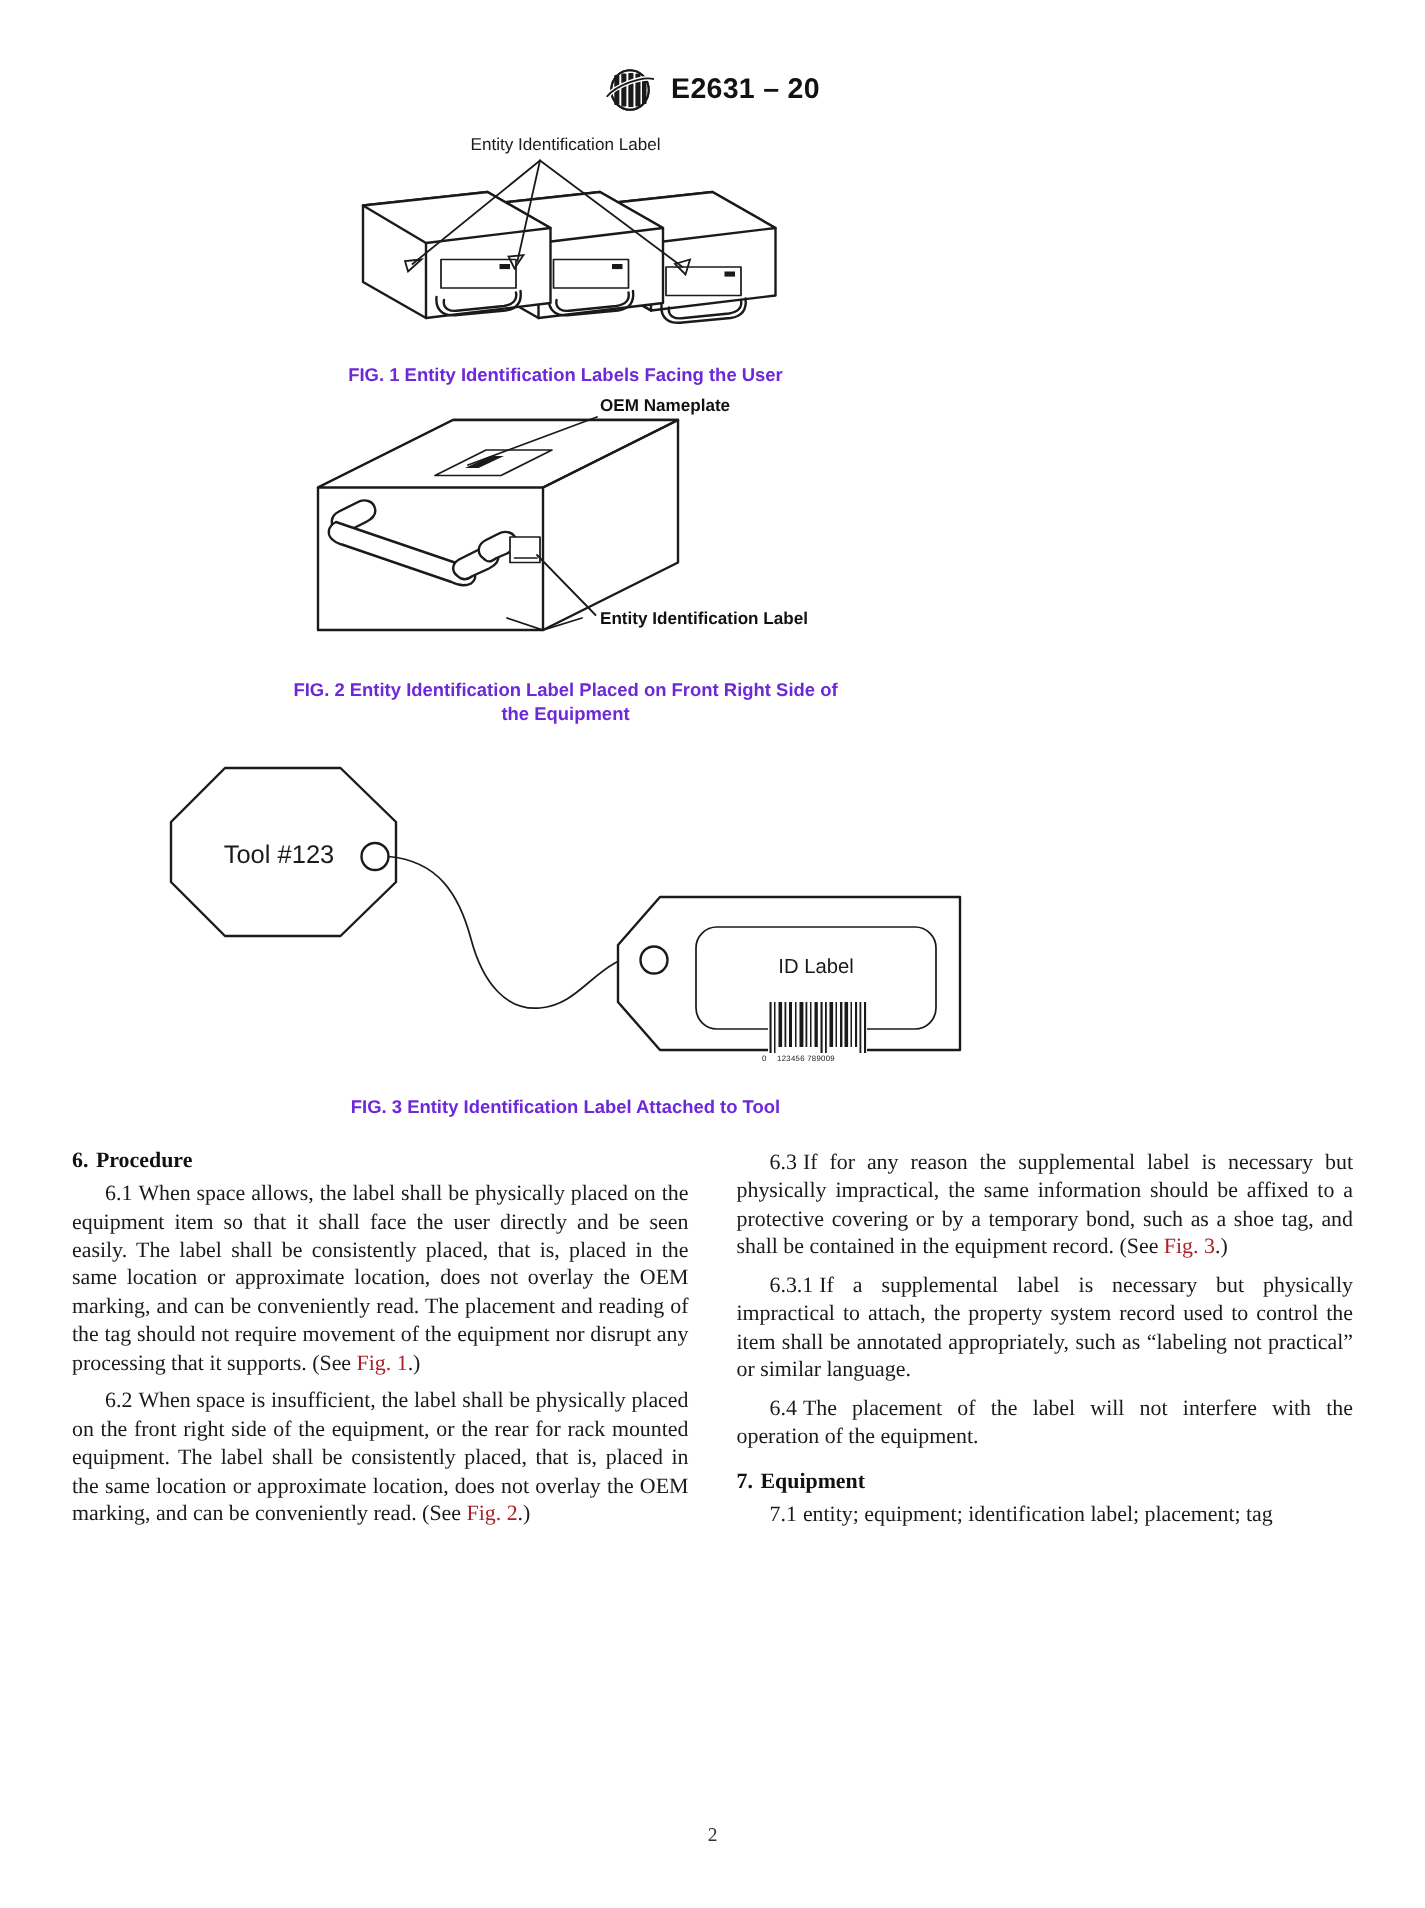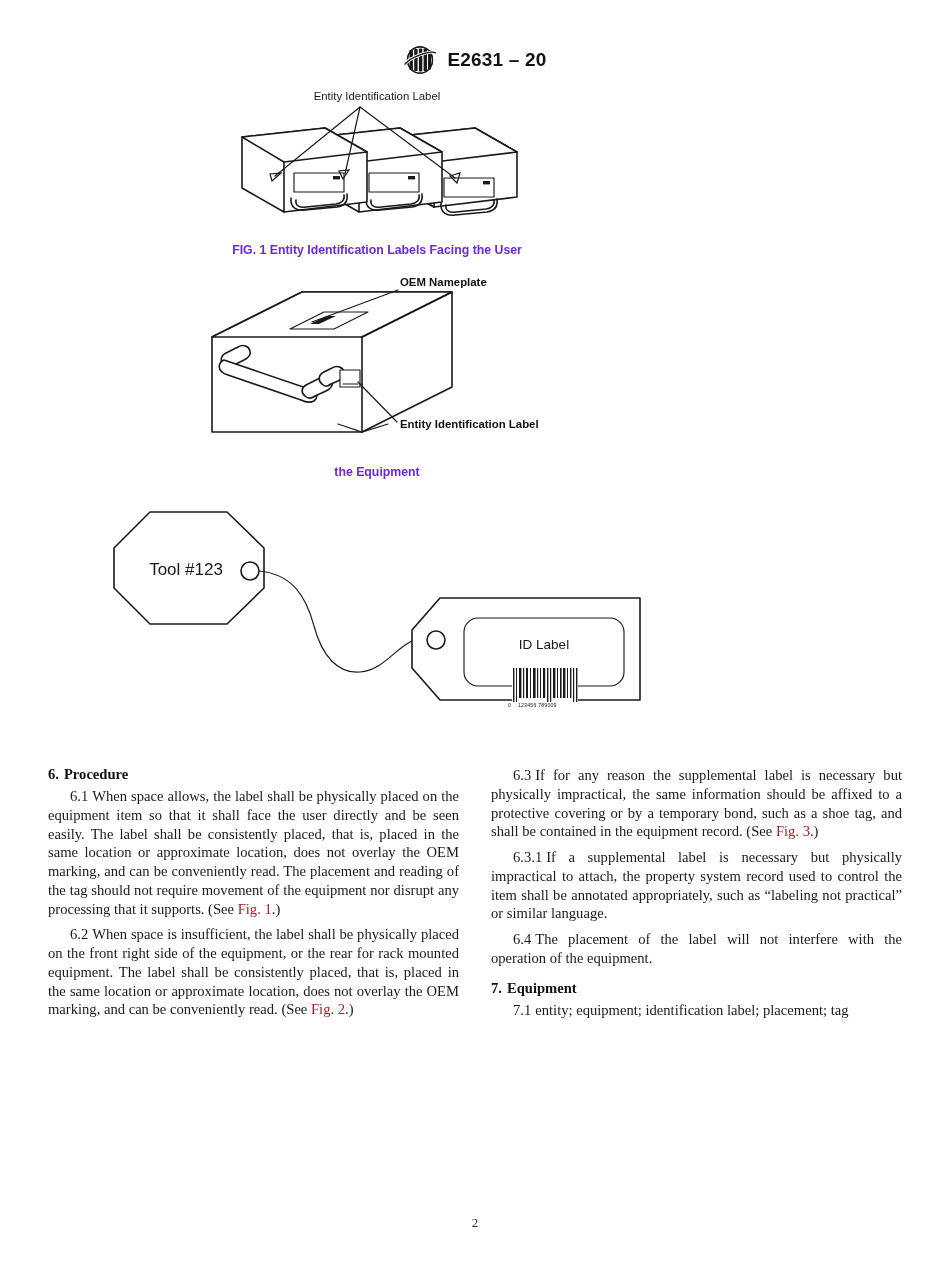--- a/index.html
+++ b/index.html
@@ -38,21 +38,21 @@
   }
 
   
   .figure-block {
     position: absolute;
     left: 0;
     width: 754px;
     text-align: center;
   }
   #figure-1 { top: 90px; }
-  #figure-2 { top: 272px; }
+  #figure-2 { top: 260px; }
   #figure-3 { top: 500px; }
 
   .figure-caption {
     font-family: "Liberation Sans", sans-serif;
     font-weight: bold;
     font-size: 12.3px;
     color: #6d28d9;
     line-height: 1.33;
     margin-top: 12px;
   }
@@ -275,20 +275,21 @@
 
     <g>
       <path class="leader" d="M 226 18 L 140 50"></path>
       <path class="leader" d="M 186 110 L 225 150"></path>
       <path class="leader" d="M 166 152 L 190 160 L 216 152"></path>
     </g>
 
     <text class="fig-note-bold" x="228" y="156" text-anchor="start">Entity Identification Label</text>
   </svg>
   <div class="figure-caption">
+    <span class="cap-line">FIG. 2 Entity Identification Label Placed on Front Right Side of</span>
     <span class="cap-line">the Equipment</span>
   </div>
 </div>
 
 <div class="figure-block" id="figure-3">
   <svg width="570" height="218" viewBox="0 0 570 218">
 
     <g>
       <path class="ln-fill" d="M 22 48 L 58 12 L 135 12 L 172 48 L 172 88 L 135 124 L 58 124 L 22 88 Z"></path>
       <circle class="ln-fill" cx="158" cy="71" r="9"></circle>
@@ -325,20 +326,23 @@
           <rect x="475" y="168" width="1.0" height="30"></rect>
           <rect x="478" y="168" width="1.4" height="30"></rect>
           <rect x="481" y="168" width="1.2" height="34"></rect>
           <rect x="484" y="168" width="1.4" height="34"></rect>
         </g>
         <text class="barcode-digits" x="416" y="207" text-anchor="start">0</text>
         <text class="barcode-digits" x="426" y="207" text-anchor="start">123456 789009</text>
       </g>
     </g>
   </svg>
+  <div class="figure-caption">
+    <span class="cap-line">FIG. 3 Entity Identification Label Attached to Tool</span>
+  </div>
 </div>
 
 <div class="body-columns">
 
   <div class="text-column">
     <h2 class="section-heading">
       <span class="sec-num">6.</span><span>Procedure</span>
     </h2>
 
     <p class="para">

